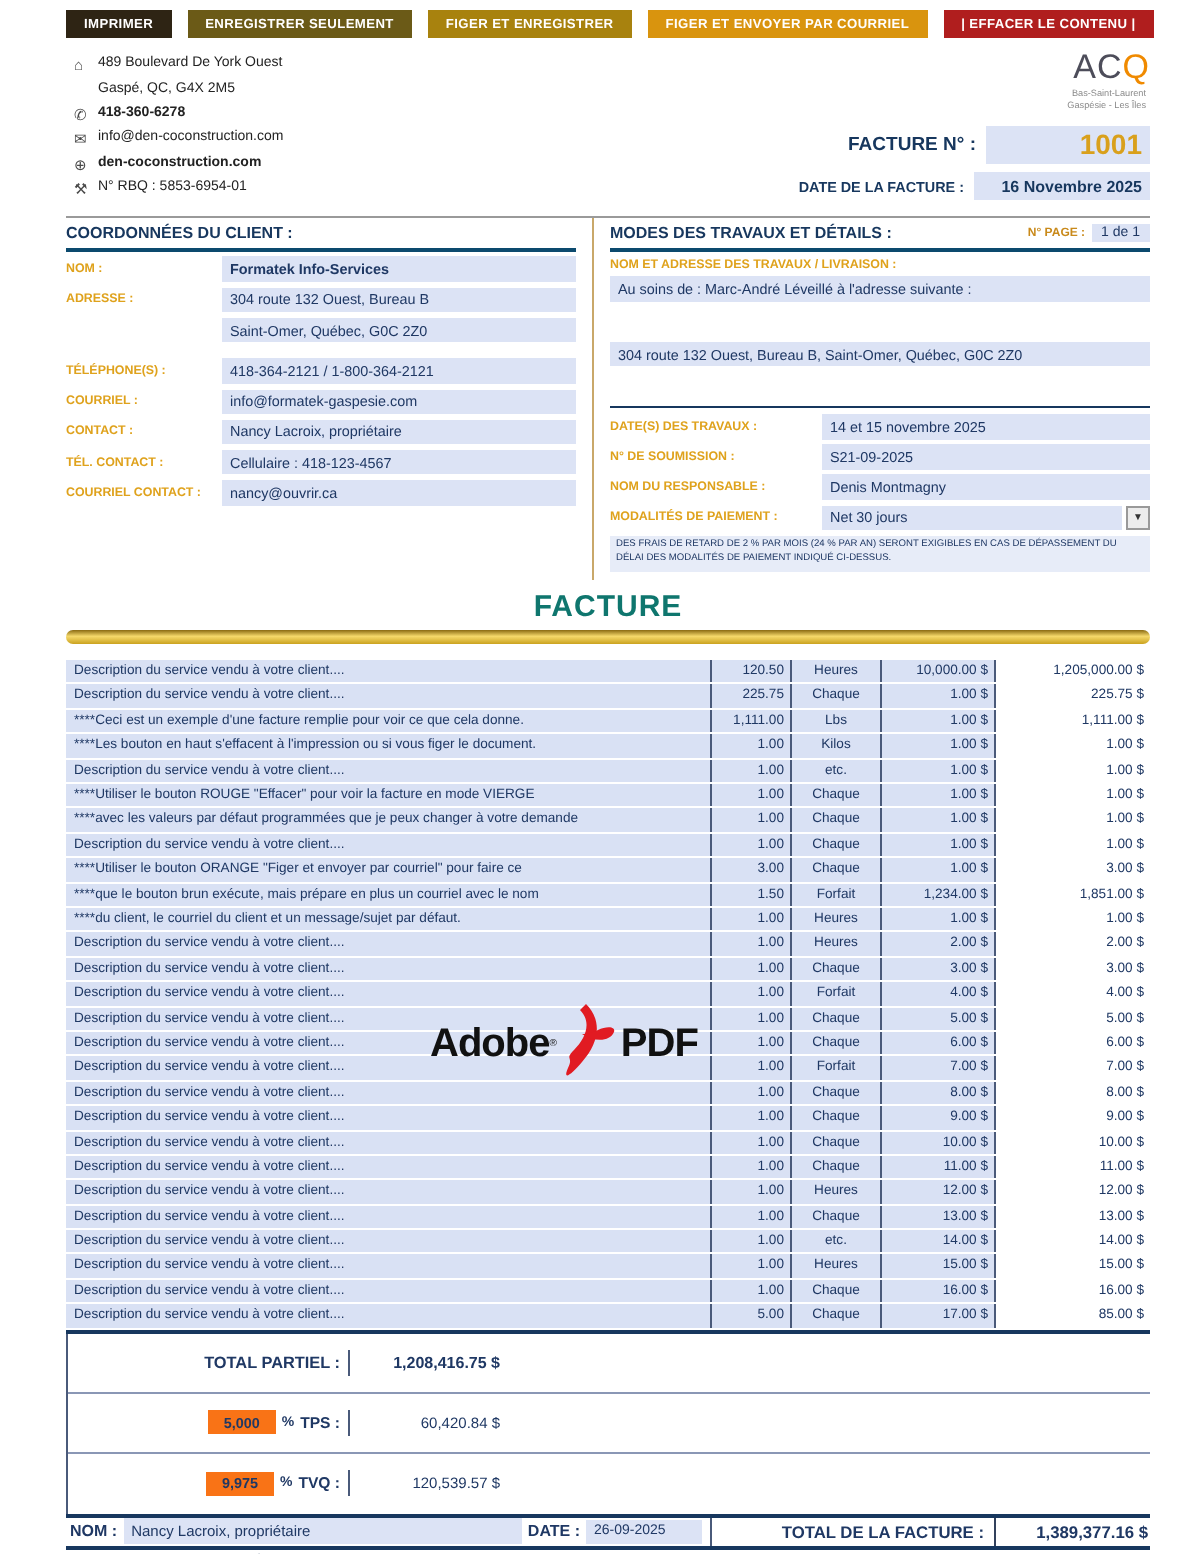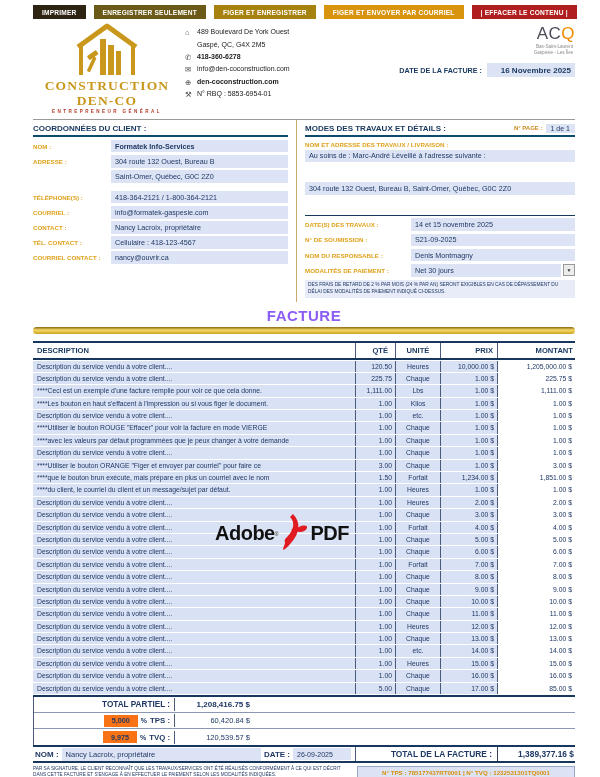--- a/index.html
+++ b/index.html
@@ -54,21 +54,21 @@
   .mt8 { margin-top:8px; }
   .addr-label { color:#DFA21C; font-weight:bold; font-size:6.2px; margin:3.5px 0 2px; }
   .addr-line { background:#DCE3F5; font-size:7.2px; color:#1F3864; padding:1.8px 4px; margin-bottom:20px; }
   .w-divider { border-top:1.5px solid #17375E; margin:3px 0 1px; }
   .dd-btn { width:12px; height:12px; margin-left:2px; flex:none; background:#ECECEC;
     border:1px solid #999; display:flex; align-items:center; justify-content:center;
     font-size:5px; color:#333; cursor:pointer; }
   .note { font-size:4.8px; line-height:1.45; color:#1F3864; background:#E7ECF8; padding:2px 3px; margin-top:3px; }
 
   
-  .facture-title { text-align:center; font-size:15px; font-weight:bold; color:#8b5cf6;
+  .facture-title { text-align:center; font-size:15px; font-weight:bold; color:#0f766e;
     letter-spacing:.5px; margin:5px 0 3px; }
   .gold-bar { height:7px; border-radius:4px;
     background:linear-gradient(to bottom,#8a6a12 0%,#f6d96b 45%,#caa21f 100%); }
 
   
   .tbl { position:relative; margin-top:7px; font-size:6.8px; }
   .thead { display:flex; font-weight:bold; color:#17375E; font-size:7.6px;
     border-top:2px solid #17375E; border-bottom:2px solid #17375E; }
   .th { padding:3px; }
   .c-desc { width:322px; padding-left:4px; }
@@ -85,21 +85,21 @@
   
   .adobe-wm { position:absolute; left:182px; top:172px; display:flex; align-items:center; z-index:4; }
   .wm-txt { font-size:20px; font-weight:bold; color:#111; letter-spacing:-.5px; }
   .wm-reg { font-size:5px; color:#111; vertical-align:top; }
 
   
   .totals { display:flex; border-top:2px solid #17375E; }
   .sig-area { width:322px; position:relative; padding:3px 4px; }
   .sig-title { font-weight:bold; font-size:8px; color:#17375E; }
   .tot-stack { flex:1; border-left:1.5px solid #4a5a7a; }
-  .tot-line { display:flex; align-items:center; border-bottom:1.5px solid #8a97b5; height:16px; }
+  .tot-line { display:flex; align-items:center; border-bottom:1.5px solid #8a97b5; height:30px; }
   .tot-line:last-child { border-bottom:none; }
   .tot-label-zone { width:140px; display:flex; justify-content:flex-end; align-items:center; gap:3px; padding-right:4px; }
   .rate-box { width:34px; background:#f97316; font-weight:bold; font-size:7.2px; text-align:center; padding:1.5px 2px; }
   .pct { font-size:7px; font-weight:bold; }
   .tot-lab { font-weight:bold; font-size:7.8px; }
   .tot-lab.big { font-size:8.2px; }
   .tot-val { width:78px; text-align:right; border-left:1.5px solid #4a5a7a; padding:2px 2px 2px 0; font-size:7.5px; }
   .tot-val.b { font-weight:bold; font-size:8px; }
 
   .grand-row { display:flex; border-top:2px solid #17375E; border-bottom:2px solid #17375E; align-items:stretch; height:18px; }
@@ -135,34 +135,20 @@
 
   <div class="toolbar">
       <div class="tb-btn" style="background: rgb(46, 36, 20);">IMPRIMER</div>
       <div class="tb-btn" style="background: rgb(107, 90, 23);">ENREGISTRER SEULEMENT</div>
       <div class="tb-btn" style="background: rgb(168, 130, 14);">FIGER ET ENREGISTRER</div>
       <div class="tb-btn" style="background: rgb(217, 148, 14);">FIGER ET ENVOYER PAR COURRIEL</div>
       <div class="tb-btn" style="background: rgb(176, 30, 30);">|  EFFACER LE CONTENU  |</div>
     </div>
 
   <div class="header">
-    <div class="logo-block">
-      <svg class="logo-svg" width="74" height="56" viewBox="0 0 74 56">
-        <path d="M8 24 L37 3 L66 24" fill="none" stroke="#C9971C" stroke-width="5" stroke-linejoin="round"></path>
-        <path d="M11 23 L11 52 M63 23 L63 52" stroke="#C9971C" stroke-width="4"></path>
-        <rect x="30" y="16" width="6" height="36" fill="#C9971C"></rect>
-        <rect x="38" y="22" width="6" height="30" fill="#C9971C"></rect>
-        <rect x="46" y="28" width="5" height="24" fill="#C9971C"></rect>
-        <rect x="17" y="30" width="11" height="5" rx="1" fill="#C9971C" transform="rotate(-35 22 32)"></rect>
-        <rect x="20" y="33" width="3.5" height="16" rx="1" fill="#C9971C" transform="rotate(25 21 41)"></rect>
-      </svg>
-      <div class="company-name">CONSTRUCTION</div>
-      <div class="company-name">DEN-CO</div>
-      <div class="tagline">ENTREPRENEUR GÉNÉRAL</div>
-    </div>
 
     <div class="contact-block">
       <div class="c-line">
           <span class="c-icon">⌂</span>
         <span>489 Boulevard De York Ouest</span>
         </div>
       <div class="c-line c-addr2">
           <span>Gaspé, QC, G4X 2M5</span>
         </div>
       <div class="c-line">
@@ -181,20 +167,24 @@
           <span class="c-icon">⚒</span>
         <span>N° RBQ : 5853-6954-01</span>
         </div>
     </div>
 
     <div class="right-block">
       <div class="acq-name"><span class="acq-ac">AC</span><span class="acq-q">Q</span></div>
       <div class="acq-sub">
         <div>Bas-Saint-Laurent</div>
         <div>Gaspésie - Les Îles</div>
+      </div>
+      <div class="meta-row">
+        <span class="meta-label num-label">FACTURE N° :</span>
+        <span class="meta-box num-box">1001</span>
       </div>
       <div class="meta-row">
         <span class="meta-label date-label">DATE DE LA FACTURE :</span>
         <span class="meta-box date-box">16 Novembre 2025</span>
       </div>
     </div>
   </div>
 
   <div class="info">
     <div class="col-left">
@@ -263,27 +253,20 @@
         <span class="dd-btn">▼</span>
         </div>
       <div class="note">DES FRAIS DE RETARD DE 2 % PAR MOIS (24 % PAR AN) SERONT EXIGIBLES EN CAS DE DÉPASSEMENT DU DÉLAI DES MODALITÉS DE PAIEMENT INDIQUÉ CI-DESSUS.</div>
     </div>
   </div>
 
   <div class="facture-title">FACTURE</div>
   <div class="gold-bar"></div>
 
   <div class="tbl">
-    <div class="thead">
-      <div class="th c-desc">DESCRIPTION</div>
-      <div class="th c-qty">QTÉ</div>
-      <div class="th c-unit">UNITÉ</div>
-      <div class="th c-prix">PRIX</div>
-      <div class="th c-amt">MONTANT</div>
-    </div>
     <div class="tbody">
         <div class="trow">
           <div class="td c-desc">Description du service vendu à votre client....</div>
           <div class="td c-qty">120.50</div>
           <div class="td c-unit">Heures</div>
           <div class="td c-prix">10,000.00 $</div>
           <div class="td c-amt">1,205,000.00 $</div>
         </div>
         <div class="trow">
           <div class="td c-desc">Description du service vendu à votre client....</div>

